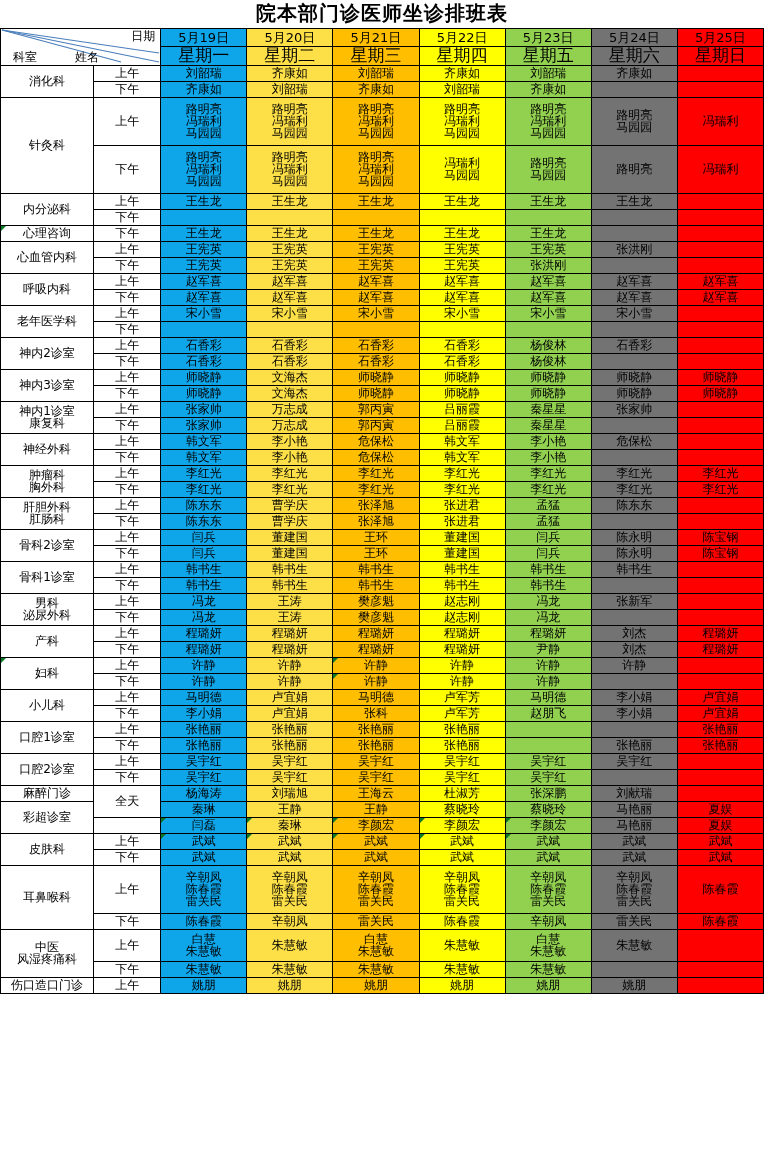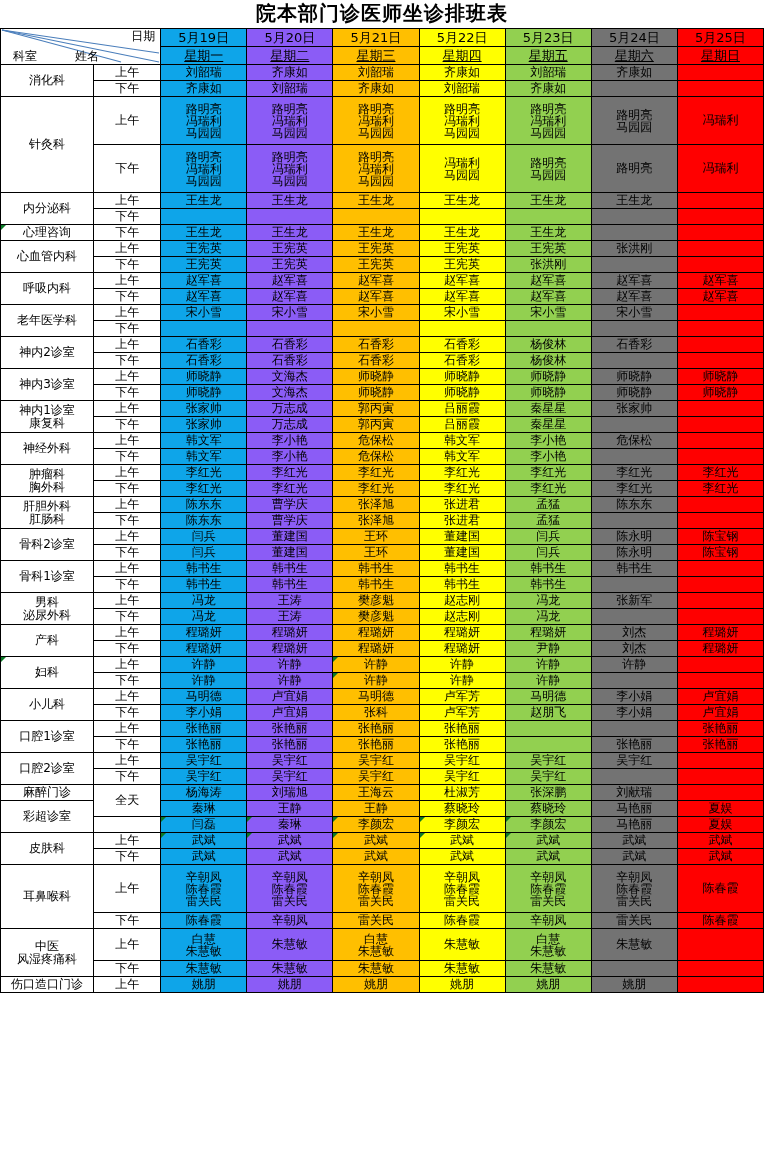--- a/index.html
+++ b/index.html
@@ -30,26 +30,26 @@
     white-space:pre-line;
   }
   .hdr-corner{background:#ffffff;position:relative;height:34px;padding:0;}
   .corner-wrap{position:relative;width:100%;height:100%;}
   .corner-wrap svg{position:absolute;left:0;top:0;}
   .lbl{position:absolute;font-size:12px;color:#000;}
   .lbl-date{right:5px;top:1px;}
   .lbl-dept{left:12px;bottom:1px;}
   .lbl-name{left:74px;bottom:1px;}
   .datecell{font-size:13px;height:17px;}
-  .daycell{font-size:13px;height:17px;text-decoration:underline;}
+  .daycell{font-size:17px;height:17px;}
   .deptcell{background:#ffffff;font-size:12px;}
   .slotcell{background:#ffffff;font-size:12px;width:66px;}
   
   .c0{background:#0ea5e9;}
-  .c1{background:#8b5cf6;}
+  .c1{background:#fde047;}
   .c2{background:#ffbf00;}
   .c3{background:#ffff00;}
   .c4{background:#92d050;}
   .c5{background:#737373;}
   .c6{background:#ff0000;}
   .flag{position:relative;}
   .flag:before{
     content:"";position:absolute;left:0;top:0;
     border-left:5px solid #0b7a26;border-bottom:5px solid transparent;
   }

